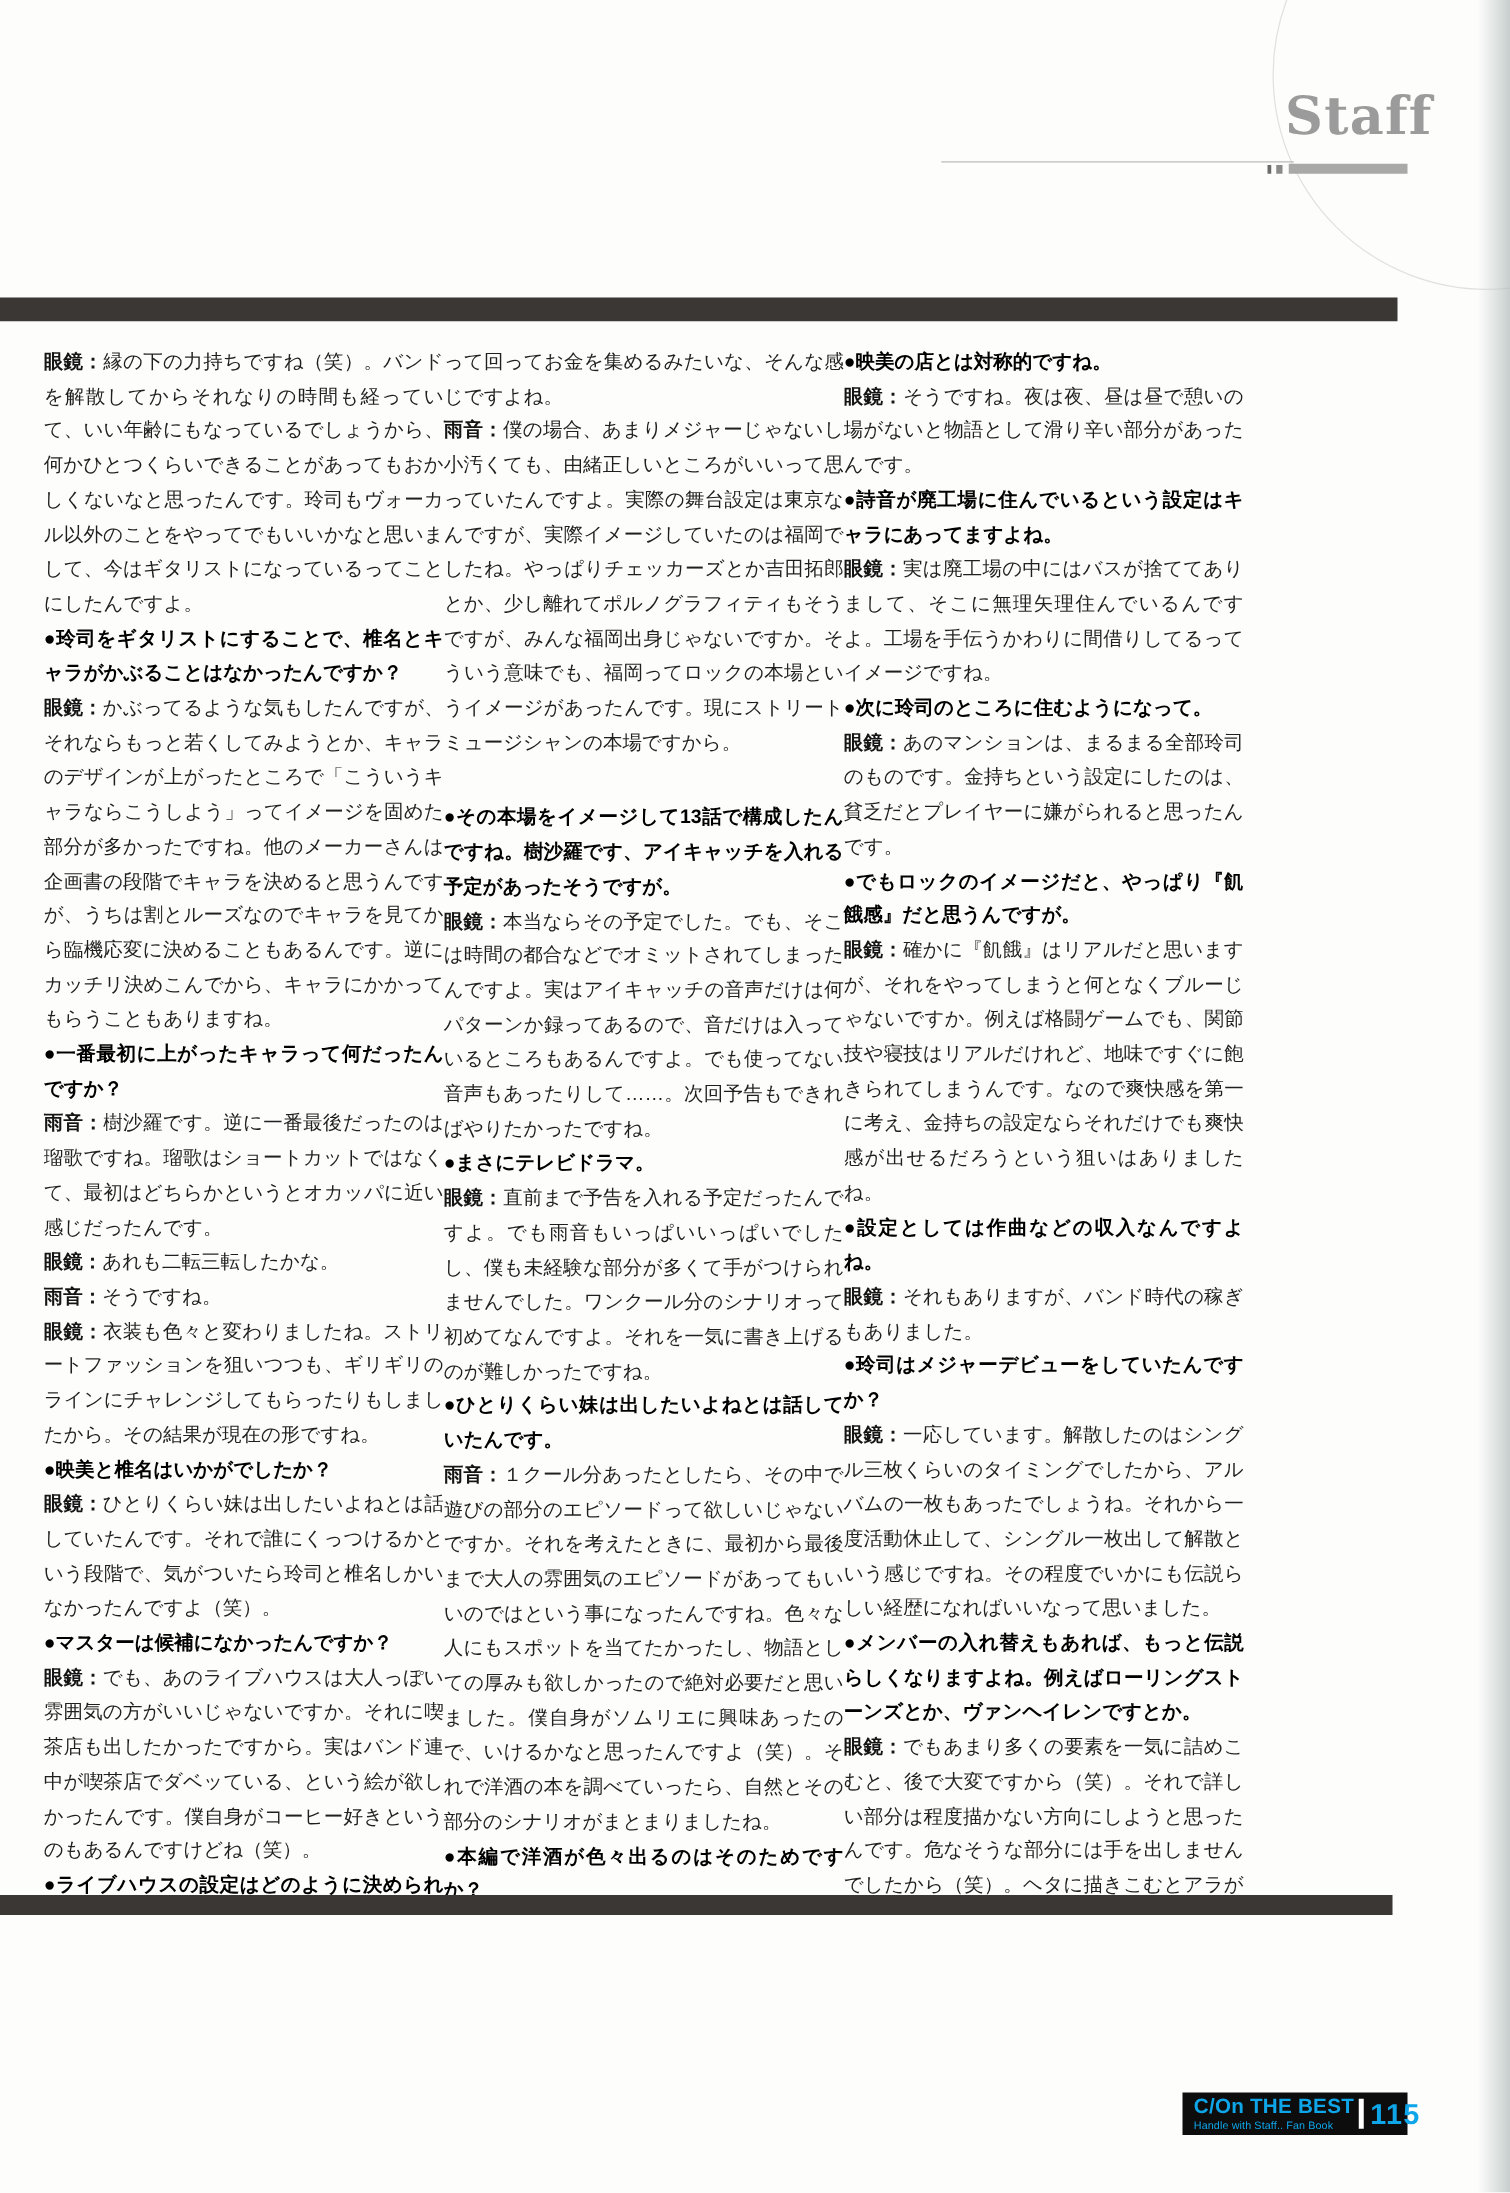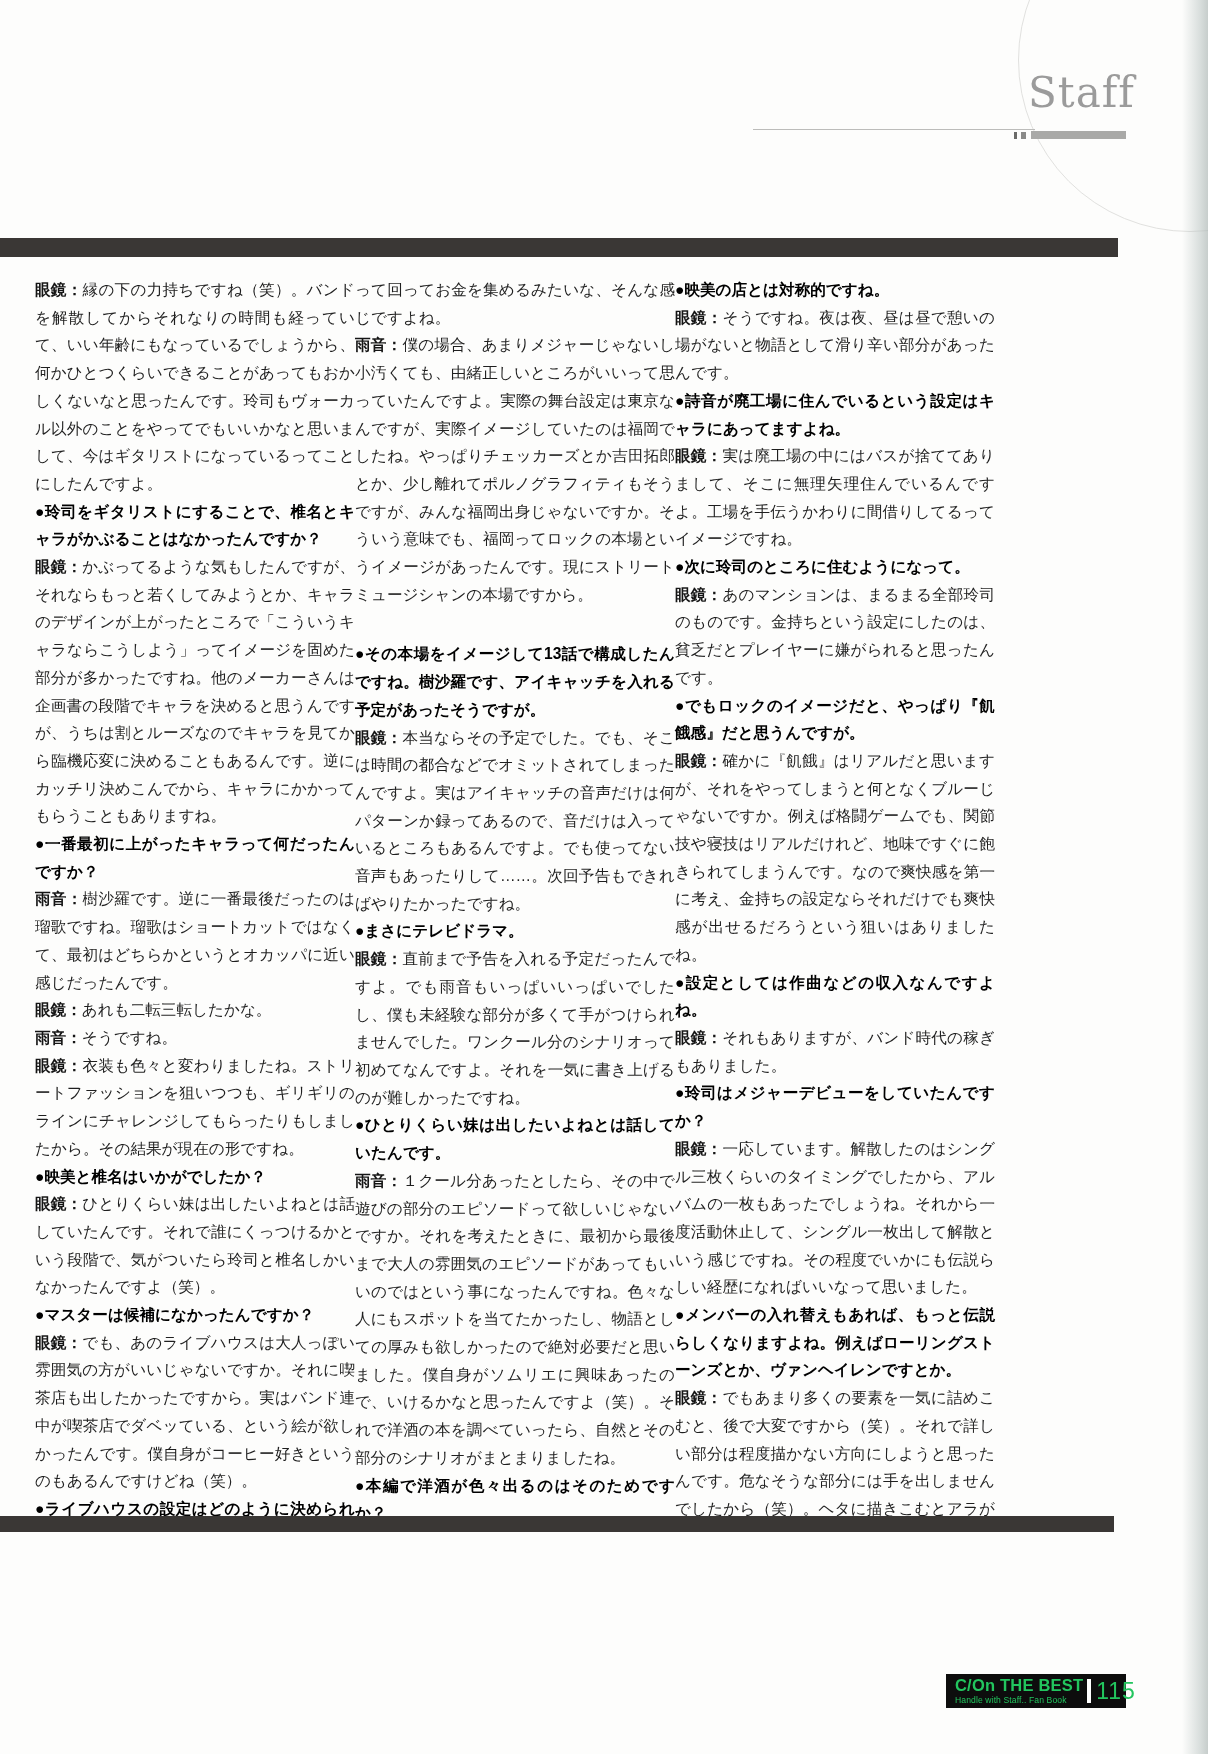--- a/index.html
+++ b/index.html
@@ -13,21 +13,21 @@
   }
   .page{position:absolute;inset:0;}
   
   .circle-deco{
     position:absolute;left:1018px;top:-112px;width:342px;height:342px;
     border:1px solid #e1e1df;border-radius:50%;
   }
   .staff-title{
     position:absolute;left:1028px;top:72px;
     font-family:"DejaVu Serif","Liberation Serif",serif;
-    font-size:42px;color:#9b9b9b;letter-spacing:1px;line-height:1;
+    font-size:42px;color:#9b9b9b;letter-spacing:1px;line-height:1;font-weight:bold;
   }
   .header-rule{position:absolute;left:753px;top:129px;width:282px;height:1px;background:#bcbcba;}
   .header-tick1{position:absolute;left:1014px;top:132px;width:3px;height:7px;background:#6b6b69;}
   .header-tick2{position:absolute;left:1021px;top:132px;width:5px;height:7px;background:#8a8a88;}
   .header-bar{position:absolute;left:1031px;top:131px;width:95px;height:8px;background:#a9a9a7;}
   .top-bar{position:absolute;left:0;top:238px;width:1118px;height:19px;background:#3a3735;}
   .bottom-bar{position:absolute;left:0;top:1516px;width:1114px;height:16px;background:#3a3735;}
   .content{
     position:absolute;left:35px;top:276px;width:986px;height:1240px;
     display:flex;overflow:hidden;
@@ -36,28 +36,28 @@
   .para{
     font-size:15.6px;line-height:27.7px;
     text-align:justify;text-justify:inter-ideograph;
     margin:0;
   }
   .para.q{font-weight:700;color:#000000;}
   .spk{font-weight:700;color:#151515;}
   .gap{height:32px;}
   .footer{
     position:absolute;left:946px;top:1674px;width:180px;height:34px;
-    background:#0d0d0d;color:#22c55e;
+    background:#0d0d0d;color:#0ea5e9;
     display:flex;align-items:center;box-sizing:border-box;padding:0 6px 0 9px;
   }
   .footer-left{display:flex;flex-direction:column;justify-content:center;line-height:1;}
   .footer-title{font-size:16.5px;font-weight:700;letter-spacing:0.2px;white-space:nowrap;}
   .footer-subtitle{font-size:8.6px;font-weight:400;margin-top:2px;white-space:nowrap;letter-spacing:0.1px;}
   .footer-divider{width:4px;height:24px;background:#ffffff;margin:0 5px 0 4px;flex:0 0 4px;}
-  .footer-page{font-size:23px;font-weight:400;letter-spacing:1px;}
+  .footer-page{font-size:23px;font-weight:700;letter-spacing:1px;}
   .page-edge{
     position:absolute;right:0;top:0;width:26px;height:100%;
     background:linear-gradient(to right, rgba(190,198,196,0) 0%, rgba(186,196,194,0.55) 70%, rgba(170,180,178,0.65) 100%);
   }
 </style>
 </head>
 <body>
 
 <div class="page">
 

